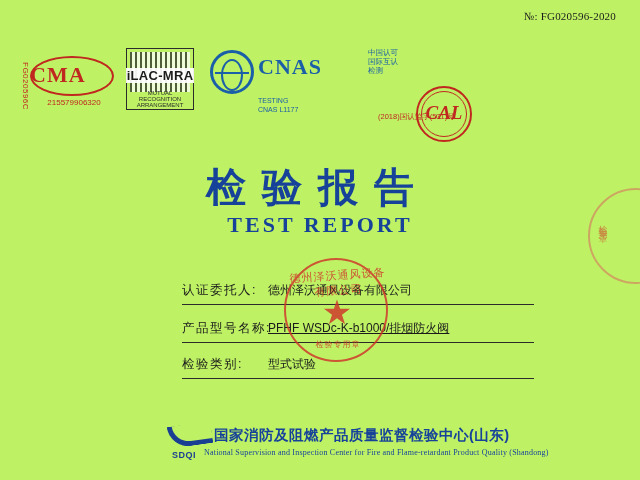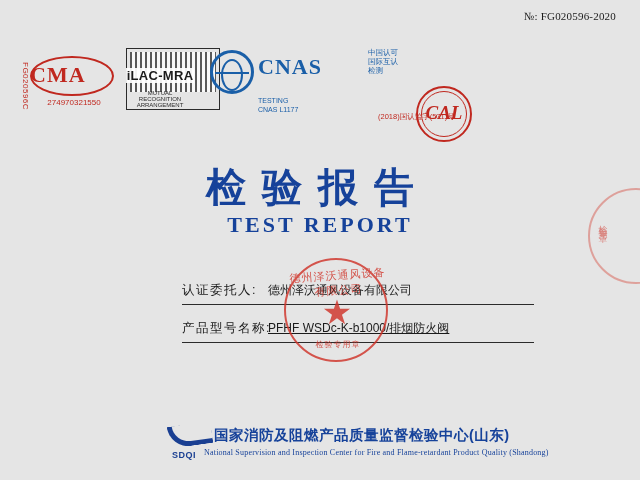--- a/index.html
+++ b/index.html
@@ -4,21 +4,21 @@
 <style>
   html, body {
     margin: 0;
     padding: 0;
     background: #ffffff;
   }
   #page {
     position: relative;
     width: 640px;
     height: 480px;
-    background: #e5e5e5;
+    background: #bef264;
     overflow: hidden;
     font-family: "Liberation Serif", serif;
   }
   
   .serial {
     position: absolute;
     top: 10px;
     right: 24px;
     font-size: 11px;
     color: #1b1b1b;
@@ -87,21 +87,20 @@
     font-family: "Liberation Sans", sans-serif;
     white-space: nowrap;
   }
   
   .ilac {
     position: absolute;
     top: 6px;
     left: 108px;
     width: 68px;
     height: 62px;
-    padding-left: 26px;
   }
   .ilac .frame {
     position: absolute;
     inset: 0;
     border: 1px solid #2b2b2b;
     box-sizing: border-box;
   }
   .ilac .stripes {
     position: absolute;
     top: 4px;
@@ -438,21 +437,21 @@
     <span>FG020596-2020</span>
   </div>
 
   <div class="logo-row">
 
     <div class="vcode">FG020596C</div>
 
     <div class="cma">
       <div class="ellipse"></div>
       <div class="cma-text">CMA</div>
-      <div class="cma-num">274970321550</div>
+      <div class="cma-num">215579906320</div>
     </div>
 
     <div class="ilac">
       <div class="frame"></div>
       <div class="stripes"></div>
       <div class="word">iLAC-MRA</div>
       <div class="sub">MUTUAL RECOGNITION ARRANGEMENT</div>
     </div>
 
     <div class="cnas">
@@ -480,20 +479,24 @@
   <div class="field" id="field-client">
     <span class="lbl">认证委托人:</span>
     <span class="val">德州泽沃通风设备有限公司</span>
   </div>
 
   <div class="field" id="field-product">
     <span class="lbl">产品型号名称:</span>
     <span class="val">PFHF WSDc-K-b1000/排烟防火阀</span>
   </div>
 
+  <div class="field" id="field-type">
+    <span class="lbl">检验类别:</span>
+    <span class="val">型式试验</span>
+  </div>
 
   <div class="stamp">
     <div class="arc">德州泽沃通风设备有限公司</div>
     <div class="star">★</div>
     <div class="arc2">检验专用章</div>
   </div>
 
   <div class="stamp-edge">
     <div class="t">检验专用章</div>
   </div>

